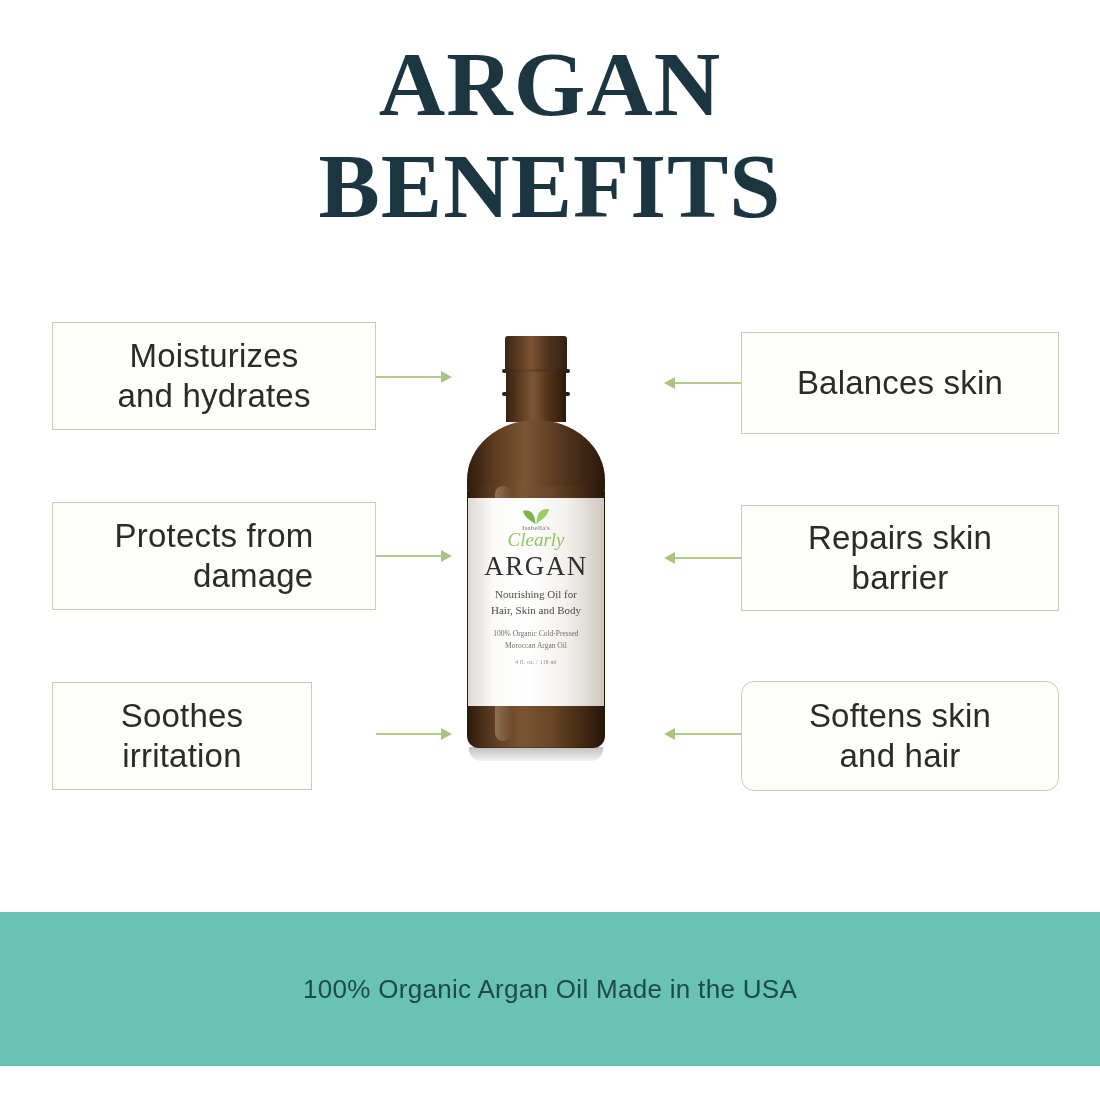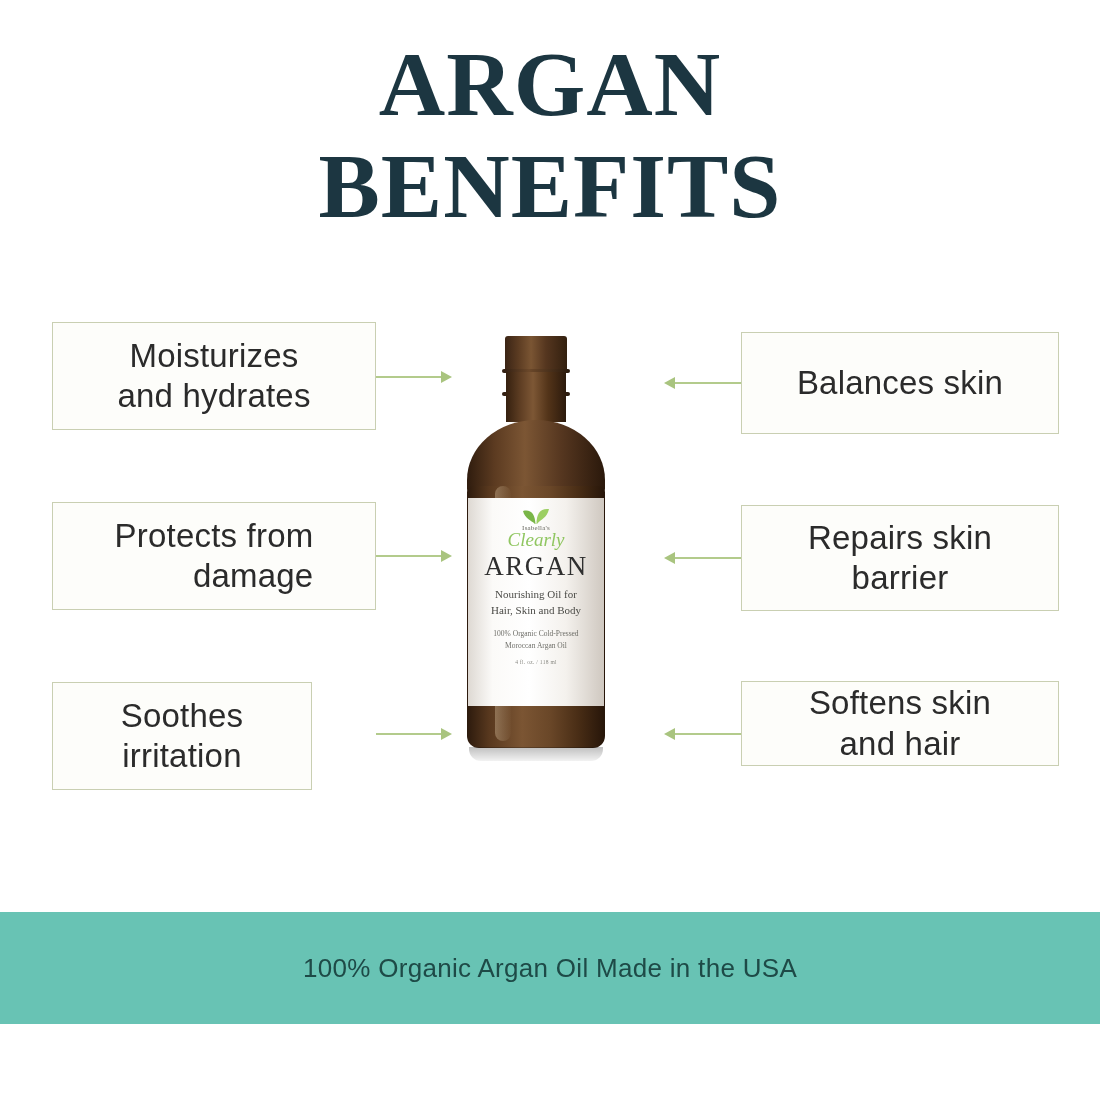--- a/index.html
+++ b/index.html
@@ -61,21 +61,21 @@
     letter-spacing: 0.2px;
   }
 
   
   .box-l1 { left: 52px;  top: 322px; width: 324px; height: 108px; }
   .box-l2 { left: 52px;  top: 502px; width: 324px; height: 108px; text-align: right; }
   .box-l3 { left: 52px;  top: 682px; width: 260px; height: 108px; }
   
   .box-r1 { left: 741px; top: 332px; width: 318px; height: 102px; }
   .box-r2 { left: 741px; top: 505px; width: 318px; height: 106px; }
-  .box-r3 { left: 741px; top: 681px; width: 318px; height: 85px; }
+  .box-r3 { left: 741px; top: 681px; width: 318px; height: 110px; border-radius: 13px; }
 
   
   .arrow { position: absolute; height: 14px; }
   .arrow .shaft {
     position: absolute;
     top: 6px;
     height: 2px;
     background: #b3cb8c;
   }
   .arrow .head {
@@ -215,21 +215,21 @@
     margin-top: 7px;
     letter-spacing: 0.3px;
   }
 
   
   .footer-banner {
     position: absolute;
     left: 0;
     top: 912px;
     width: 1100px;
-    height: 112px;
+    height: 154px;
     background: #68c3b4;
     display: flex;
     align-items: center;
     justify-content: center;
   }
   .footer-text {
     font-family: "Liberation Sans", sans-serif;
     font-size: 26px;
     color: #1e4a47;
     letter-spacing: 0.3px;

